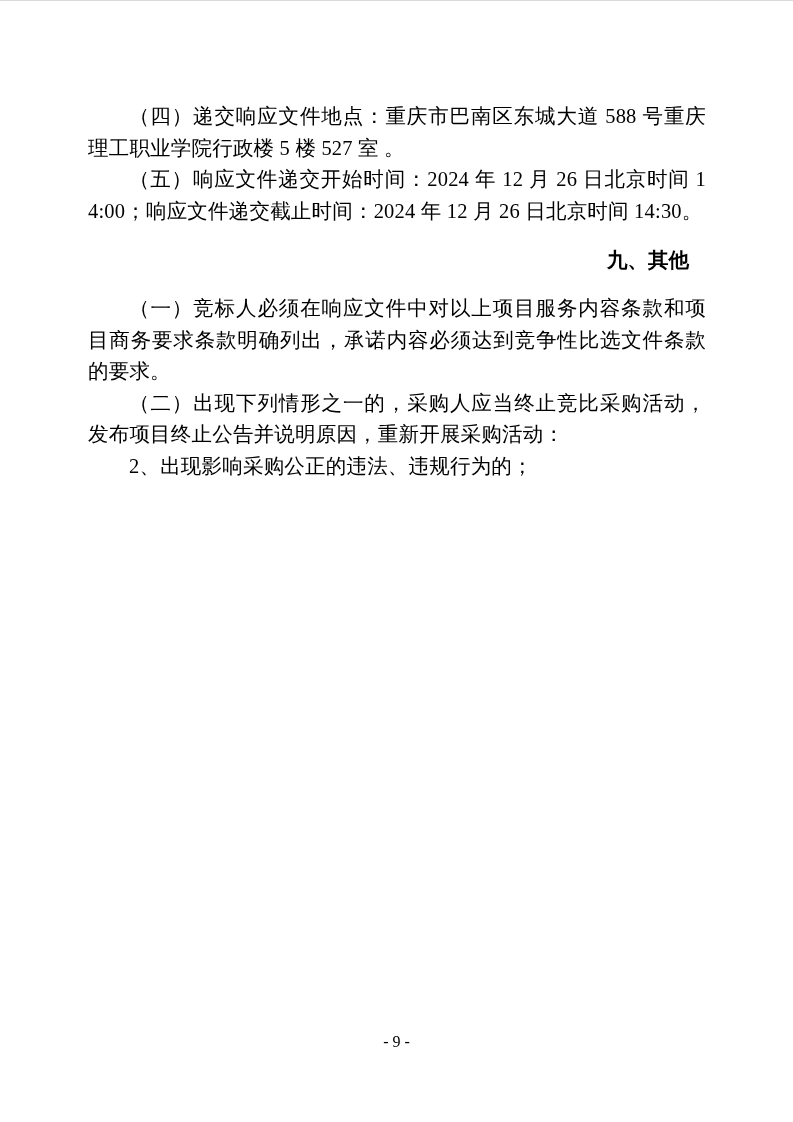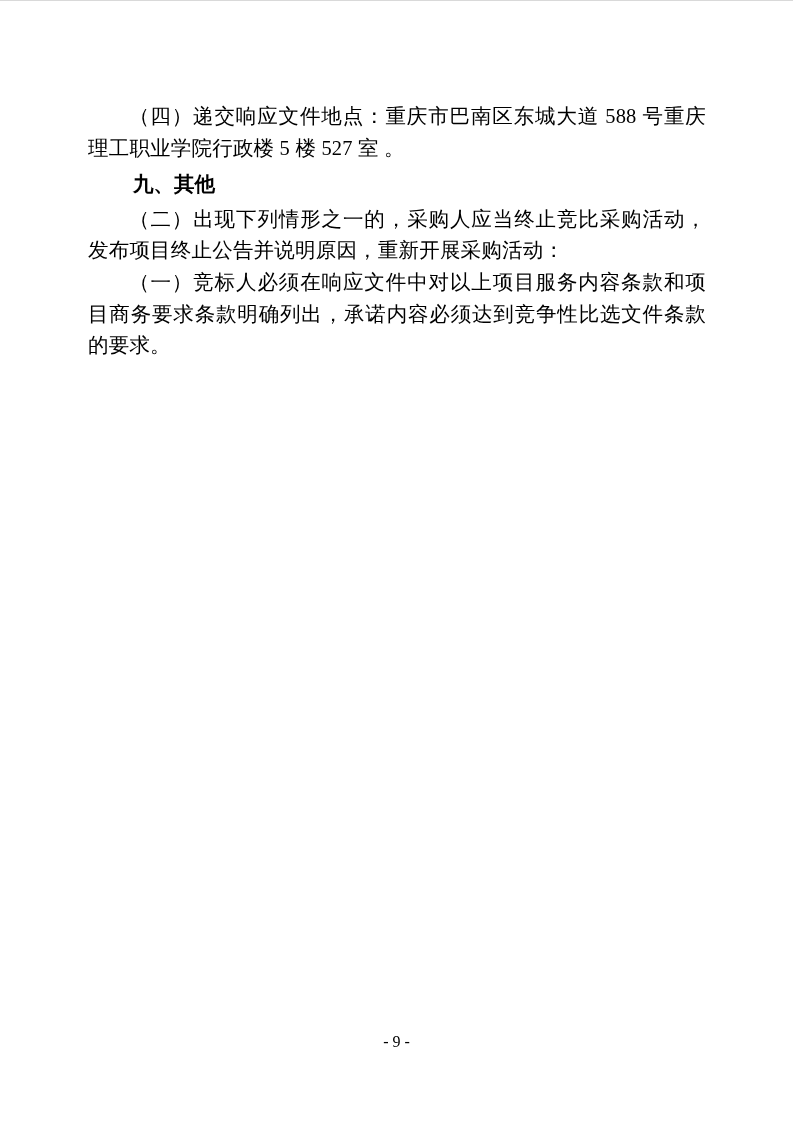--- a/index.html
+++ b/index.html
@@ -28,44 +28,47 @@
   .para {
     margin: 0;
     font-size: 20.5px;
     line-height: 31.6px;
     text-align: justify;
     text-indent: 2em;
     letter-spacing: 0.2px;
     word-break: break-all;
   }
   .heading {
-    margin: 4px;
+    margin: 17px;
     font-size: 20.5px;
     line-height: 31.6px;
     text-indent: 2em;
     font-weight: bold;
     font-family: "Liberation Sans", "DejaVu Sans", sans-serif;
+    text-align: right;
   }
   .footer {
     position: absolute;
     top: 1031px;
     left: 0;
     width: 100%;
     text-align: center;
     font-size: 16px;
     line-height: 20px;
     font-family: "Liberation Serif", "DejaVu Serif", serif;
     color: #000000;
   }
 </style>
 </head>
 <body>
 
 <div class="page">
   <div class="content">
     <p class="para">（四）递交响应文件地点：重庆市巴南区东城大道 588 号重庆理工职业学院行政楼 5 楼 527 室 。</p>
+    <p class="para">（五）响应文件递交开始时间：2024 年 12 月 26 日北京时间 14:00；响应文件递交截止时间：2024 年 12 月 26 日北京时间 14:30。</p>
     <p class="heading">九、其他</p>
+    <p class="para">（一）竞标人必须在响应文件中对以上项目服务内容条款和项目商务要求条款明确列出，承诺内容必须达到竞争性比选文件条款的要求。</p>
     <p class="para">（二）出现下列情形之一的，采购人应当终止竞比采购活动，发布项目终止公告并说明原因，重新开展采购活动：</p>
-    <p class="para">（一）竞标人必须在响应文件中对以上项目服务内容条款和项目商务要求条款明确列出，承诺内容必须达到竞争性比选文件条款的要求。</p>
+    <p class="para">2、出现影响采购公正的违法、违规行为的；</p>
   </div>
 
   <div class="footer">- 9 -</div>
 </div>
 
 </body></html>

